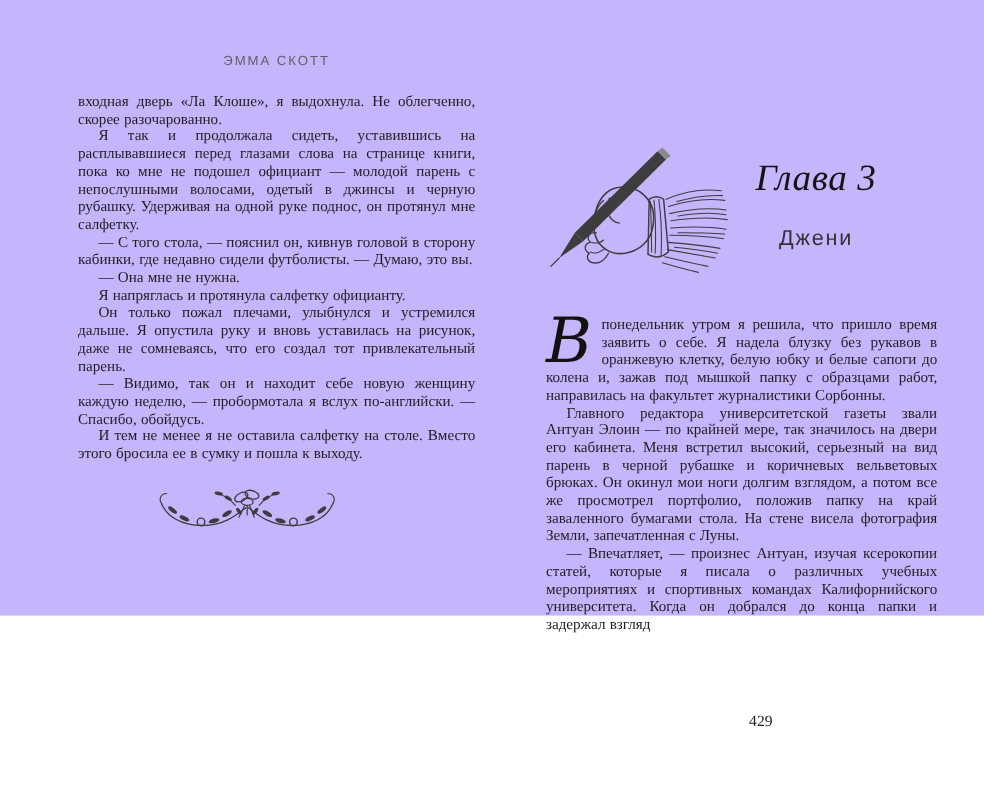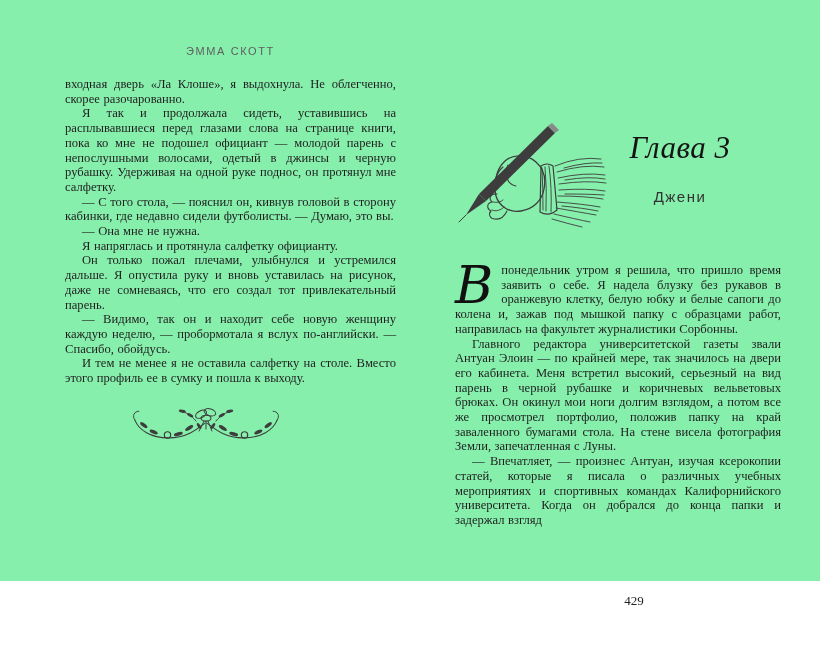--- a/index.html
+++ b/index.html
@@ -6,22 +6,22 @@
     margin: 0;
     padding: 0;
     width: 820px;
     height: 661px;
     background: #ffffff;
     overflow: hidden;
   }
   .spread {
     position: relative;
     width: 820px;
-    height: 581px;
-    background: #86efac;
+    height: 513px;
+    background: #c4b5fd;
     font-family: "Liberation Serif", "DejaVu Serif", serif;
     color: #1f1f1f;
   }
   .page { position: absolute; }
   .page-left  { left: 65px;  top: 45px; width: 331px; }
   .page-right { left: 455px; top: 120px; width: 326px; }
 
   .running-header {
     text-align: center;
     font-family: "Liberation Sans", sans-serif;
@@ -69,21 +69,21 @@
   .chapter-title {
     font-family: Liberation Serif, serif;
     font-style: italic;
     font-size: 31px;
     color: #141414;
     letter-spacing: 0.5px;
   }
   .chapter-subtitle {
     margin-top: 22px;
     font-family: "Liberation Sans", sans-serif;
-    font-size: 15px;
+    font-size: 18px;
     letter-spacing: 1.5px;
     color: #333333;
   }
 
   .dropcap {
     float: left;
     font-family: "DejaVu Serif", serif;
     font-style: italic;
     font-size: 52px;
     line-height: 40px;
@@ -114,21 +114,21 @@
     <div class="running-header">ЭММА СКОТТ</div>
 
     <div class="body-text">
       <p>входная дверь «Ла Клоше», я выдохнула. Не облегченно, скорее разочарованно.</p>
       <p class="indent">Я так и продолжала сидеть, уставившись на расплывавшиеся перед глазами слова на странице книги, пока ко мне не подошел официант — молодой парень с непослушными волосами, одетый в джинсы и черную рубашку. Удерживая на одной руке поднос, он протянул мне салфетку.</p>
       <p class="indent">— С того стола, — пояснил он, кивнув головой в сторону кабинки, где недавно сидели футболисты. — Думаю, это вы.</p>
       <p class="indent">— Она мне не нужна.</p>
       <p class="indent">Я напряглась и протянула салфетку официанту.</p>
       <p class="indent">Он только пожал плечами, улыбнулся и устремился дальше. Я опустила руку и вновь уставилась на рисунок, даже не сомневаясь, что его создал тот привлекательный парень.</p>
       <p class="indent">— Видимо, так он и находит себе новую женщину каждую неделю, — пробормотала я вслух по-английски. — Спасибо, обойдусь.</p>
-      <p class="indent">И тем не менее я не оставила салфетку на столе. Вместо этого профиль ее в сумку и пошла к выходу.</p>
+      <p class="indent">И тем не менее я не оставила салфетку на столе. Вместо этого бросила ее в сумку и пошла к выходу.</p>
     </div>
 
     <div class="ornament-wrap">
       <svg width="158" height="52" viewBox="0 0 160 52">
 
         <path class="ink" stroke-width="1.1" d="M8,16 C12,26 24,34 42,34 C60,34 70,26 79,19"></path>
         <path class="ink" stroke-width="1" d="M8,16 C5,12 7,7 12,7"></path>
 
         <path class="ink" stroke-width="1.1" d="M152,16 C148,26 136,34 118,34 C100,34 90,26 81,19"></path>
         <path class="ink" stroke-width="1" d="M152,16 C155,12 153,7 148,7"></path>

